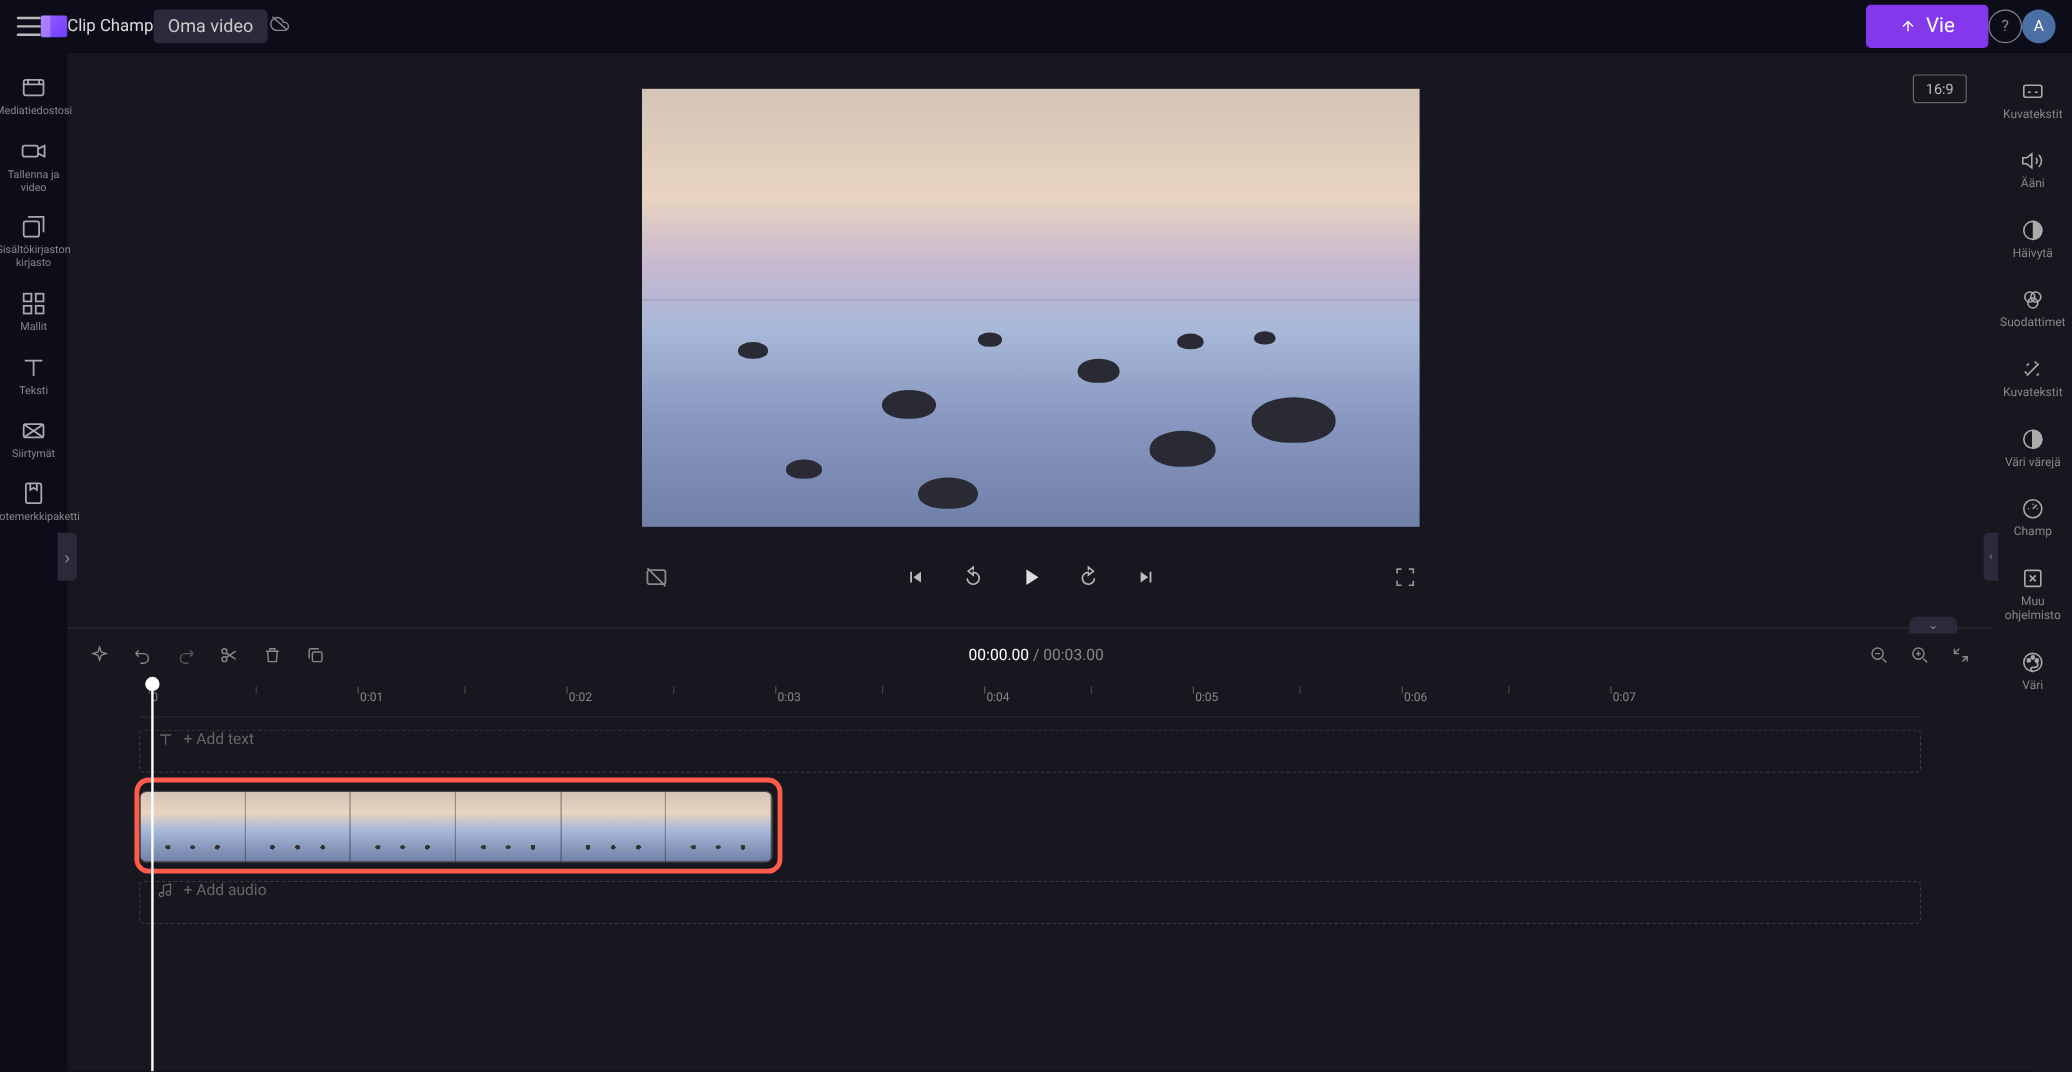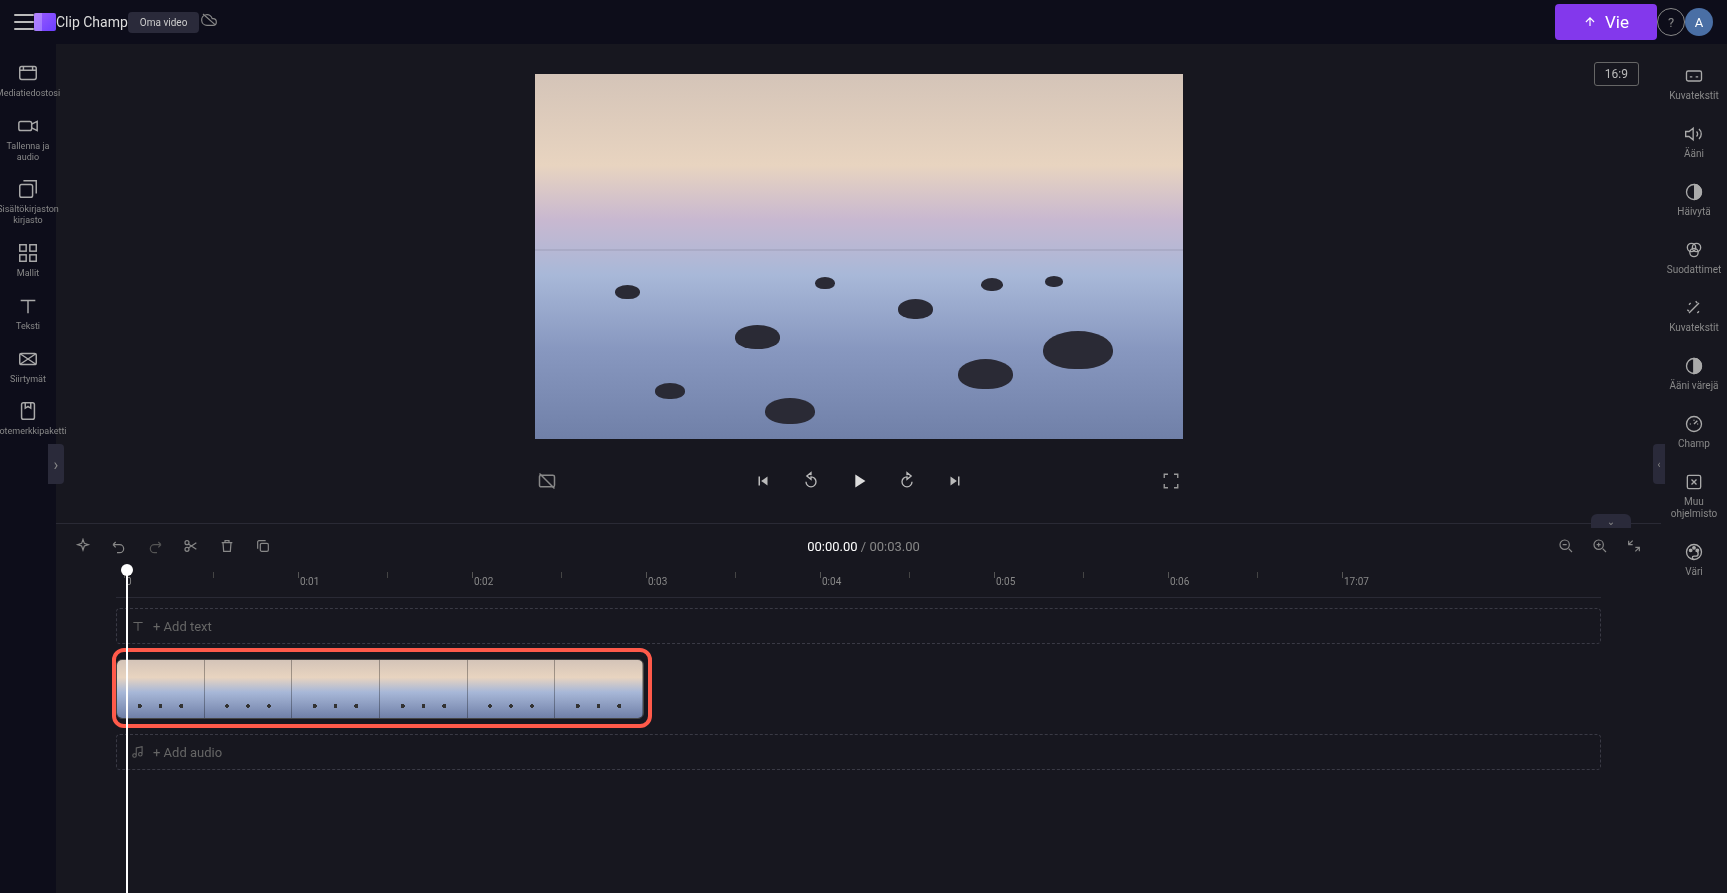--- a/index.html
+++ b/index.html
@@ -3,21 +3,21 @@
 <meta charset="utf-8">
 <style>
 * { margin:0; padding:0; box-sizing:border-box; font-family:-apple-system,BlinkMacSystemFont,'Segoe UI',Roboto,sans-serif; }
 body { background:#0d0d1a; color:#e0e0e8; width:1727px; height:893px; overflow:hidden; display:flex; flex-direction:column; }
 .topbar { height:44px; background:#0d0d1a; display:flex; align-items:center; padding:0 14px; }
 .hamburger { width:20px; height:16px; display:flex; flex-direction:column; justify-content:space-between; cursor:pointer; }
 .hamburger span { height:2px; background:#bbb; border-radius:1px; }
 .logo { width:22px; height:18px; background:linear-gradient(135deg,#9d5cff,#6b3fff); border-radius:2px; position:relative; }
 .logo::before { content:''; position:absolute; left:0; top:0; width:8px; height:100%; background:rgba(255,255,255,.25); }
 .brand { font-size:14px; color:#ddd; }
-.video-name { background:#2a2a3a; padding:5px 12px; border-radius:4px; font-size:10px; color:#ccc; }
+.video-name { background:#2a2a3a; padding:5px 12px; border-radius:4px; font-size:15px; color:#ccc; }
 .cloud-off { color:#888; }
 .topbar-spacer { flex:1; }
 .export-btn { background:#8338ec; color:#fff; padding:8px 28px; border-radius:4px; font-size:17px; display:flex; align-items:center; gap:8px; cursor:pointer; }
 .help-icon, .avatar { width:28px; height:28px; border-radius:50%; display:flex; align-items:center; justify-content:center; cursor:pointer; }
 .help-icon { border:1.5px solid #888; color:#888; font-size:13px; }
 .avatar { background:#4a6fa5; color:#fff; font-size:13px; }
 .main-area { flex:1; display:flex; overflow:hidden; }
 .left-sidebar { width:56px; background:#0d0d1a; display:flex; flex-direction:column; align-items:center; padding-top:10px; position:relative; }
 .left-item { width:56px; display:flex; flex-direction:column; align-items:center; gap:4px; padding:8px 0; cursor:pointer; color:#aaa; }
 .left-item svg { width:22px; height:22px; }
@@ -41,21 +41,21 @@
 .time-total { color:#888; }
 .tb-right { margin-left:auto; display:flex; gap:16px; align-items:center; }
 .collapse-tab { position:absolute; top:-10px; right:30px; width:40px; height:14px; background:#2a2a3a; border-radius:6px 6px 0 0; display:flex; align-items:center; justify-content:center; color:#888; cursor:pointer; font-size:10px; }
 .ruler { height:30px; position:relative; margin-left:60px; margin-right:60px; border-bottom:1px solid #2a2a35; }
 .ruler-tick { position:absolute; top:8px; font-size:10px; color:#888; }
 .ruler-tick::before { content:''; position:absolute; left:-2px; top:-4px; width:1px; height:6px; background:#555; }
 .ruler-minor { position:absolute; top:4px; width:1px; height:6px; background:#444; }
 .tracks { flex:1; position:relative; margin-left:60px; margin-right:60px; padding-top:10px; }
 .playhead { position:absolute; left:10px; top:-30px; bottom:0; width:2px; background:#fff; z-index:10; }
 .playhead::before { content:''; position:absolute; top:-4px; left:-5px; width:12px; height:12px; background:#fff; border-radius:50%; }
-.track-placeholder { height:36px; border:1px dashed #3a3a45; border-radius:4px; display:flex; align-items:center; padding:0 14px; gap:8px; color:#666; font-size:13px; margin-bottom:10px; cursor:pointer; }
+.track-placeholder { height:36px; border:1px dashed #3a3a45; border-radius:4px; display:flex; align-items:flex-start; padding:0 14px; gap:8px; color:#666; font-size:13px; margin-bottom:10px; cursor:pointer; }
 .video-track { height:70px; display:flex; align-items:center; margin-bottom:10px; position:relative; }
 .clip-highlight { position:absolute; left:-4px; top:-6px; width:540px; height:80px; border:4px solid #ff5a4a; border-radius:12px; z-index:5; pointer-events:none; }
 .clip { width:528px; height:60px; border-radius:6px; overflow:hidden; display:flex; border:1px solid #444; cursor:pointer; }
 .clip-thumb { flex:1; background:linear-gradient(to bottom,#d4c4b8 0%,#e8d4c0 30%,#a8b8d8 55%,#7080a8 100%); position:relative; border-right:1px solid rgba(0,0,0,.3); }
 .clip-thumb::after { content:''; position:absolute; bottom:8px; left:10%; right:10%; height:8px; background:radial-gradient(circle at 20% 50%,#333 2px,transparent 2px),radial-gradient(circle at 50% 50%,#333 2px,transparent 2px),radial-gradient(circle at 80% 50%,#333 2px,transparent 2px); }
 .right-sidebar { width:66px; background:#17171f; display:flex; flex-direction:column; align-items:center; padding-top:14px; gap:6px; position:relative; }
 .right-item { width:66px; display:flex; flex-direction:column; align-items:center; gap:4px; padding:8px 0; cursor:pointer; color:#aaa; }
 .right-item svg { width:20px; height:20px; }
 .right-item-label { font-size:10px; text-align:center; color:#888; line-height:1.2; }
 .right-collapse { position:absolute; left:-8px; top:400px; width:12px; height:40px; background:#2a2a3a; border-radius:4px 0 0 4px; display:flex; align-items:center; justify-content:center; color:#888; cursor:pointer; font-size:10px; }
@@ -97,21 +97,21 @@
           <rect x="3" y="5" width="18" height="14" rx="2"></rect>
           <path d="M3 9h18M7 5v4M17 5v4"></path>
         </svg>
       <div class="left-item-label">Mediatiedostosi</div>
     </div>
     <div class="left-item">
       <svg viewBox="0 0 24 24" fill="none" stroke="#aaa" stroke-width="1.6">
           <rect x="2" y="7" width="14" height="10" rx="2"></rect>
           <path d="M16 10l6-3v10l-6-3"></path>
         </svg>
-      <div class="left-item-label">Tallenna ja audio</div>
+      <div class="left-item-label">Tallenna ja video</div>
     </div>
     <div class="left-item">
       <svg viewBox="0 0 24 24" fill="none" stroke="#aaa" stroke-width="1.6">
           <rect x="3" y="7" width="14" height="14" rx="2"></rect>
           <path d="M7 3h14v14"></path>
         </svg>
       <div class="left-item-label">Sisältökirjaston kirjasto</div>
     </div>
     <div class="left-item">
       <svg viewBox="0 0 24 24" fill="none" stroke="#aaa" stroke-width="1.6">
@@ -270,21 +270,21 @@
         <div class="ruler-tick" style="left:358px">0:02</div>
         <div class="ruler-minor" style="left:445px"></div>
         <div class="ruler-tick" style="left:532px">0:03</div>
         <div class="ruler-minor" style="left:619px"></div>
         <div class="ruler-tick" style="left:706px">0:04</div>
         <div class="ruler-minor" style="left:793px"></div>
         <div class="ruler-tick" style="left:880px">0:05</div>
         <div class="ruler-minor" style="left:967px"></div>
         <div class="ruler-tick" style="left:1054px">0:06</div>
         <div class="ruler-minor" style="left:1141px"></div>
-        <div class="ruler-tick" style="left:1228px">17:07</div>
+        <div class="ruler-tick" style="left:1228px">0:07</div>
       </div>
       <div class="tracks">
         <div class="playhead"></div>
         <div class="track-placeholder">
           <svg width="14" height="14" viewBox="0 0 24 24" fill="none" stroke="#666" stroke-width="1.8">
               <path d="M4 6h16M12 6v14"></path>
             </svg>
           <span>+ Add text</span>
         </div>
         <div class="video-track">
@@ -343,21 +343,21 @@
           <path d="M6 18L18 6M8 6l-2 2M18 16l-2 2M14 4l2 2M4 14l2 2"></path>
         </svg>
       <div class="right-item-label">Kuvatekstit</div>
     </div>
     <div class="right-item">
       <svg viewBox="0 0 24 24" fill="none" stroke="#aaa" stroke-width="1.6">
           <circle cx="12" cy="12" r="9"></circle>
           <path d="M12 3v18" stroke-width="1.6"></path>
           <path d="M12 3a9 9 0 0 1 0 18z" fill="#aaa"></path>
         </svg>
-      <div class="right-item-label">Ääni värejä</div>
+      <div class="right-item-label">Väri värejä</div>
     </div>
     <div class="right-item">
       <svg viewBox="0 0 24 24" fill="none" stroke="#aaa" stroke-width="1.6">
           <circle cx="12" cy="12" r="9"></circle>
           <path d="M12 12l4-4M12 7v1M7 12h1M16 12h1"></path>
         </svg>
       <div class="right-item-label">Champ</div>
     </div>
     <div class="right-item">
       <svg viewBox="0 0 24 24" fill="none" stroke="#aaa" stroke-width="1.6">

